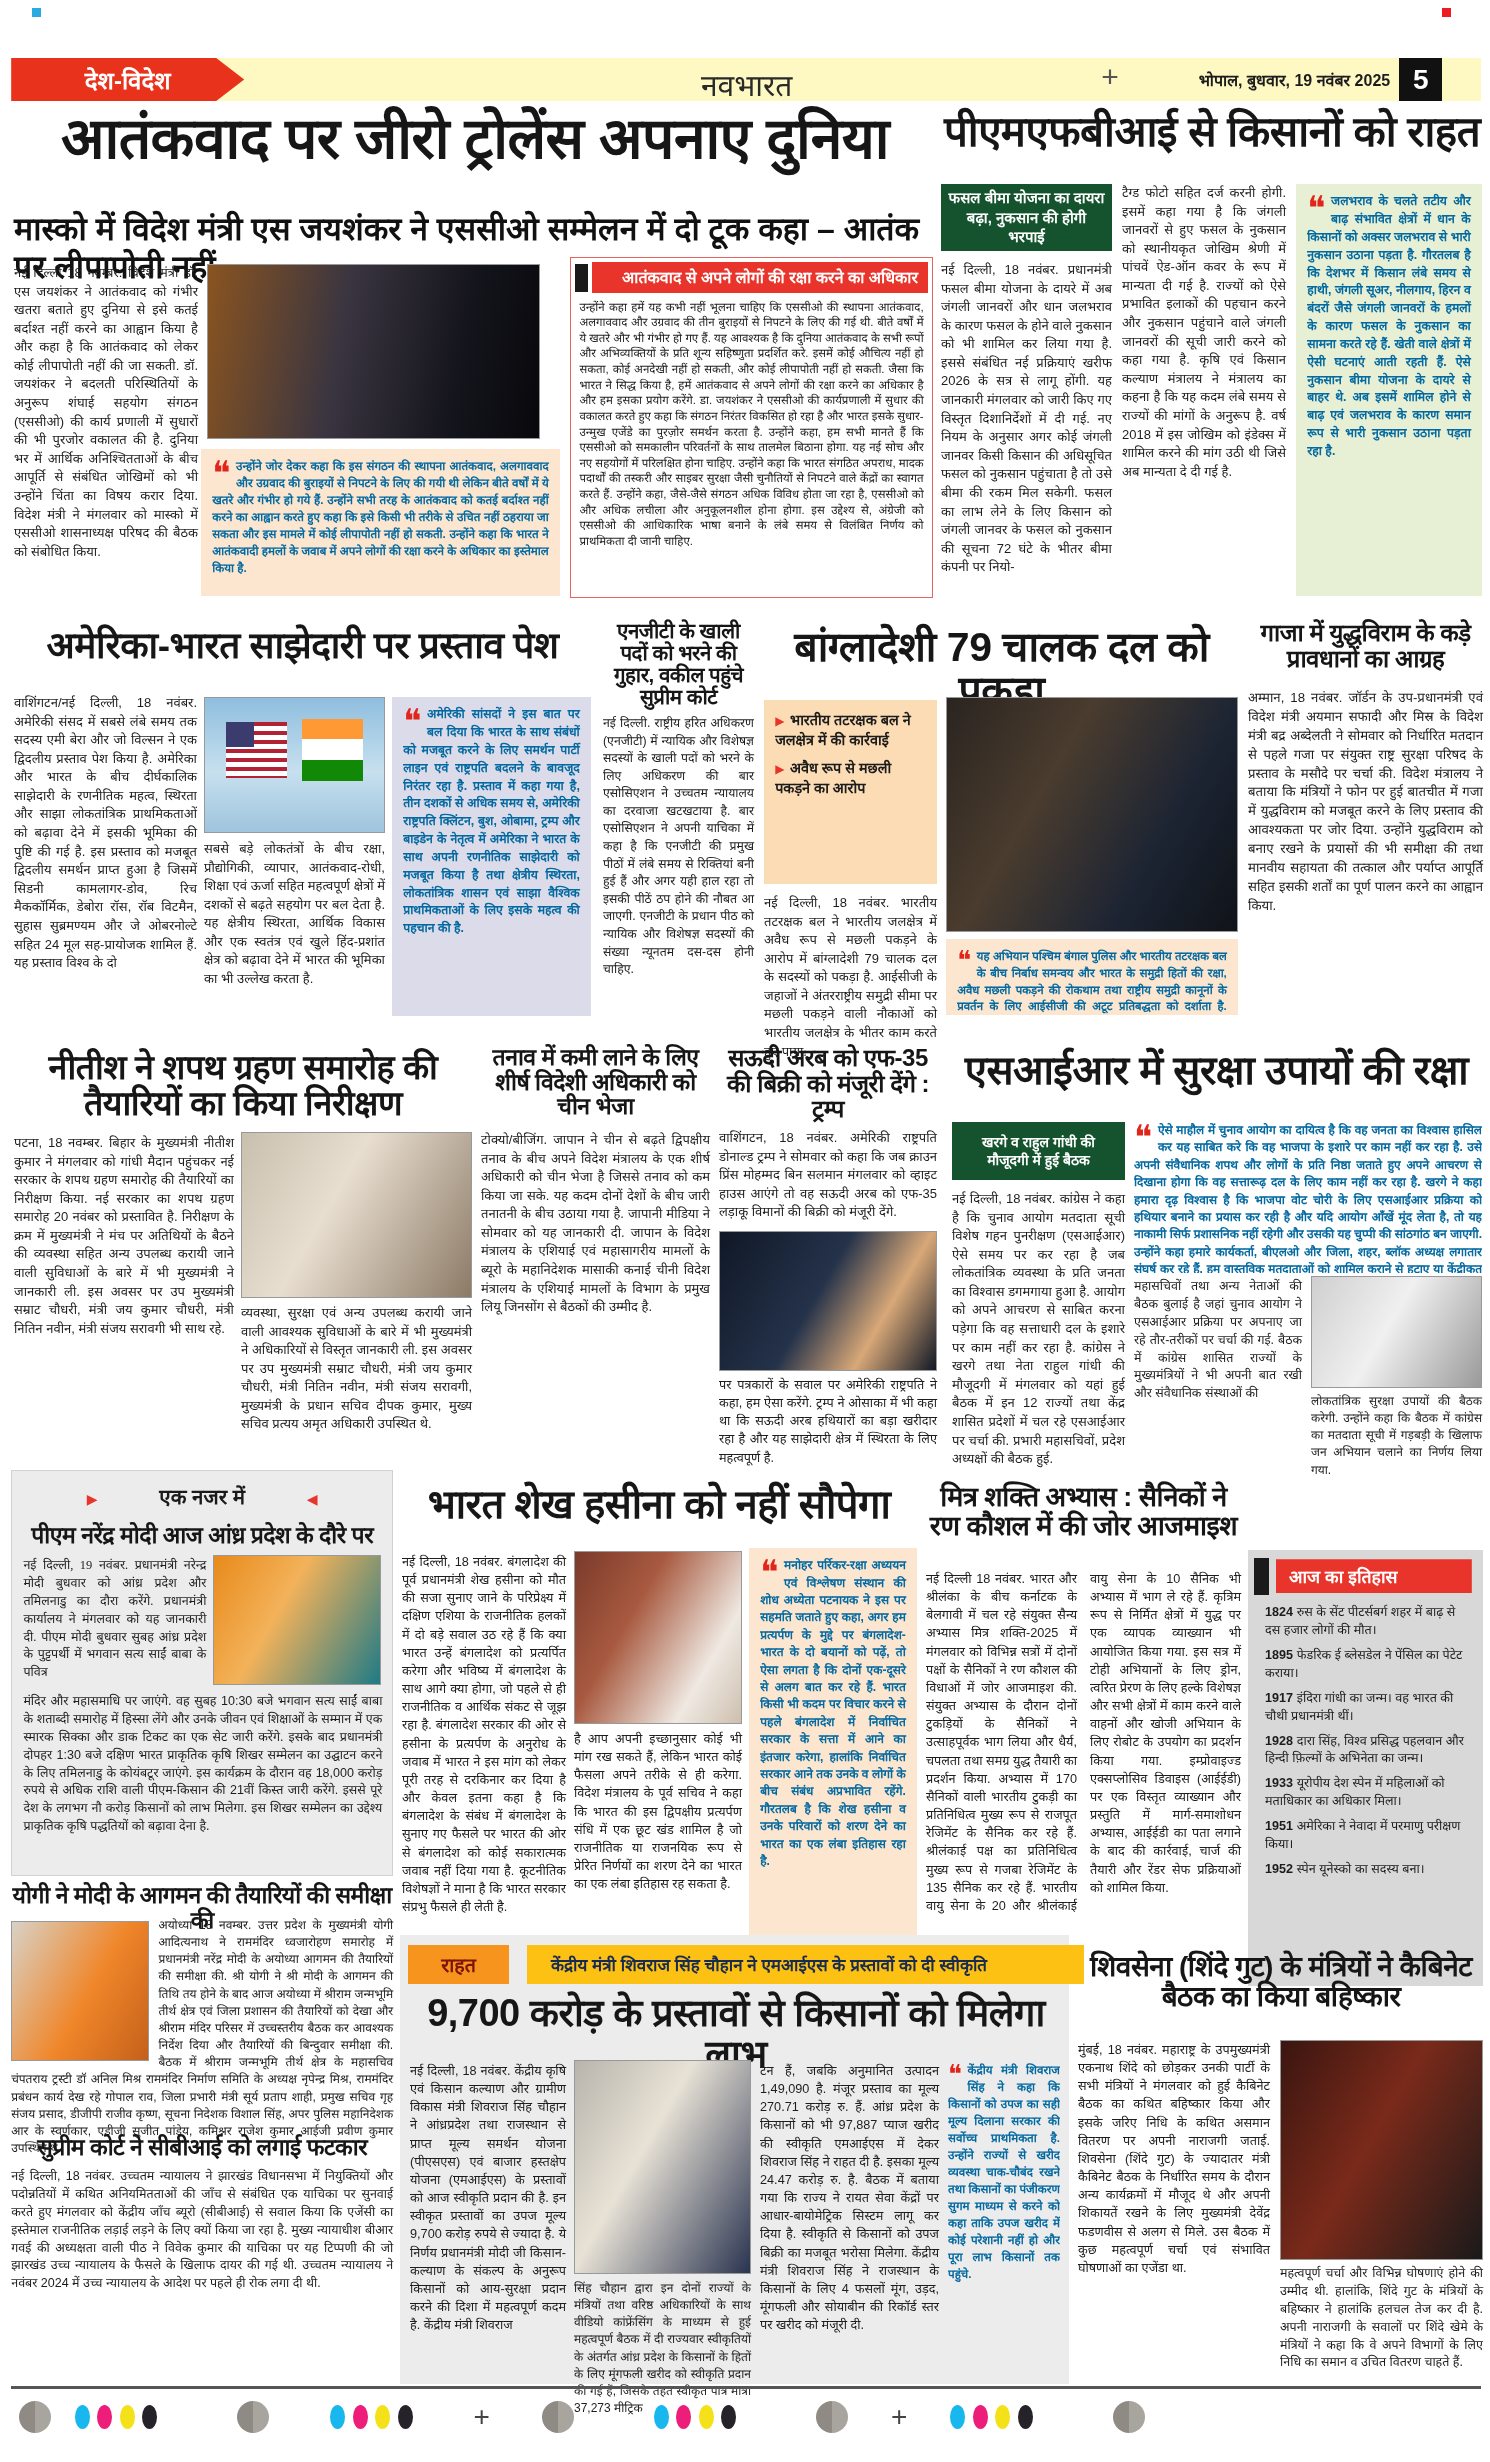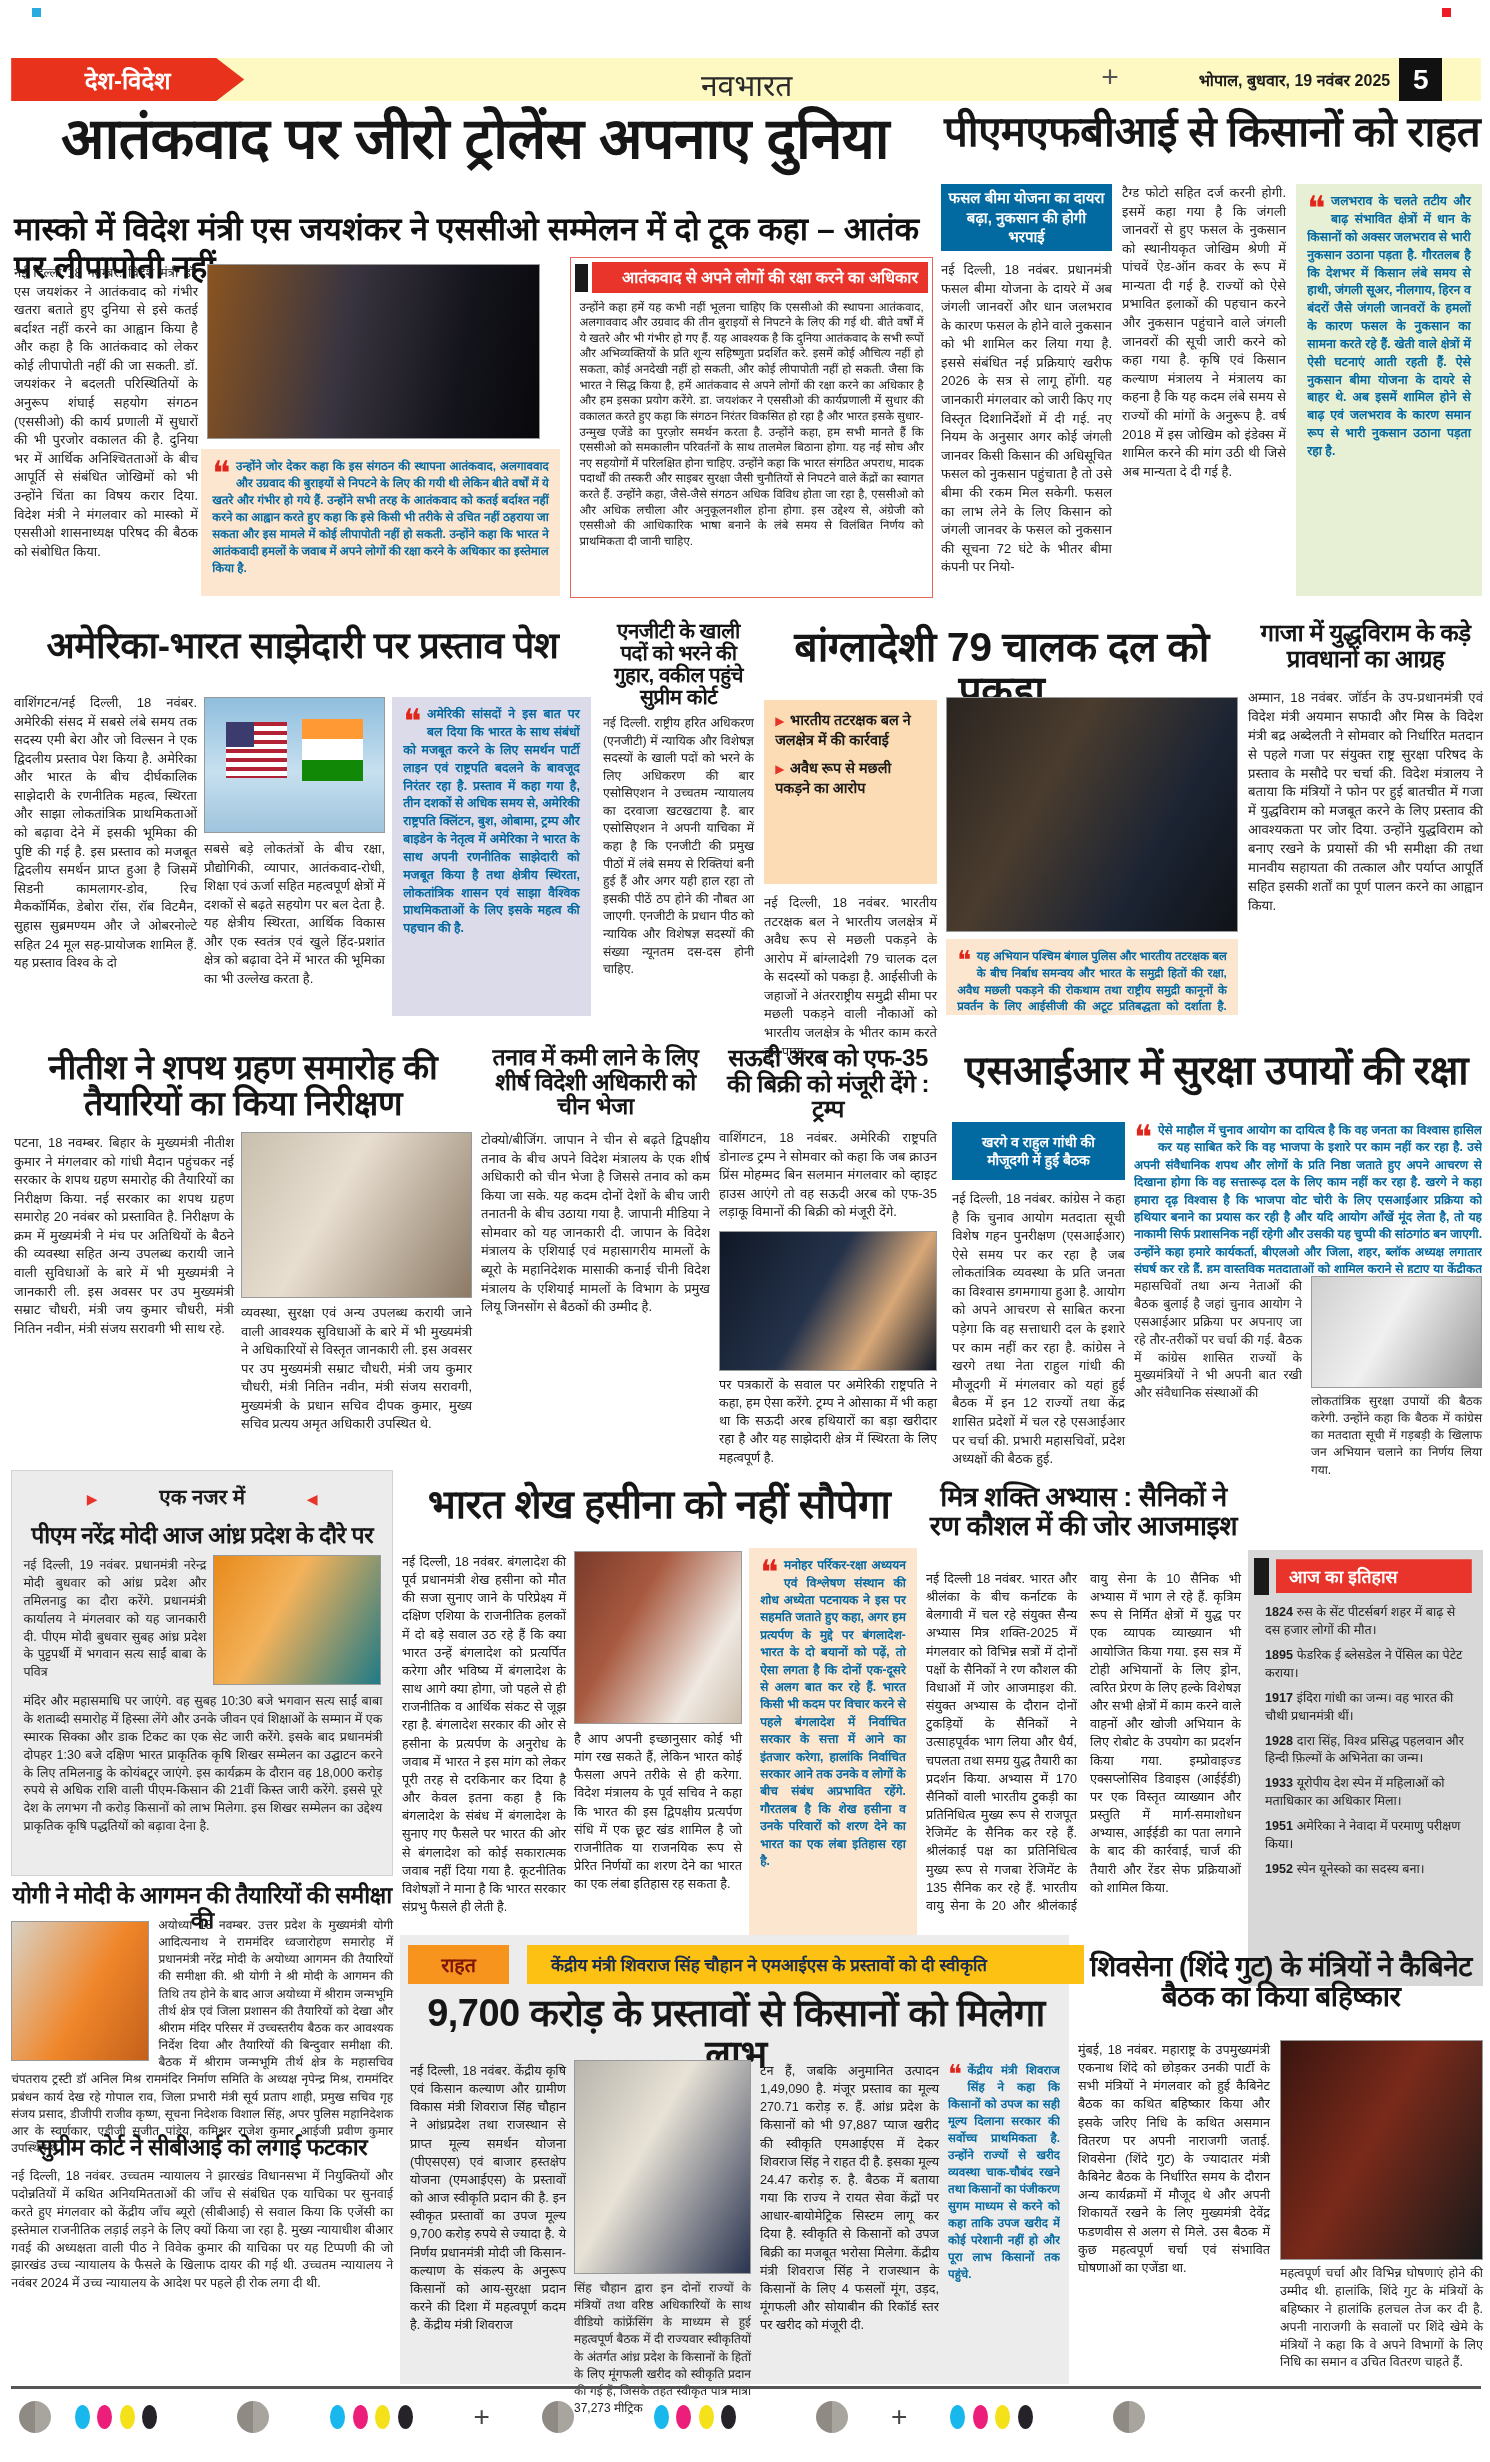--- a/index.html
+++ b/index.html
@@ -13,21 +13,21 @@
   .masthead{font-weight:400;color:#2a2a2a;text-align:center;}
   .datebox{font-weight:700;color:#1c1c1c;text-align:right;}
   .pagenum{background:#111;color:#fff;font-weight:700;display:flex;align-items:center;justify-content:center;}
   .cross{color:#555;font-weight:400;}
   
   .hl{font-weight:800;color:#161616;line-height:1.07;letter-spacing:-0.5px;text-align:center;}
   .sub{font-weight:700;color:#111;line-height:1.2;}
   .body{font-size:12.6px;line-height:1.43;text-align:justify;color:#1d1d1d;}
   .ctr{text-align:center;}
   
-  .bluebox{background:#0369a1;color:#fff;font-weight:700;display:flex;align-items:center;justify-content:center;text-align:center;line-height:1.3;padding:5.6px 7.5px;box-sizing:border-box;}
+  .bluebox{background:#14532d;color:#fff;font-weight:700;display:flex;align-items:center;justify-content:center;text-align:center;line-height:1.3;padding:5.6px 7.5px;box-sizing:border-box;}
   .peach{background:#fce6cf;padding:9.3px 11.2px;box-sizing:border-box;}
   .lav{background:#dcdbe9;padding:9.3px 11.2px;box-sizing:border-box;}
   .green{background:#e7f0d5;padding:9.3px 11.2px;box-sizing:border-box;}
   .orangebox{background:#fcdcb4;padding:11.2px;box-sizing:border-box;}
   .qtext{font-size:12.6px;font-weight:600;line-height:1.45;text-align:justify;color:#0369a1;}
   .qmark{color:#e0251b;font-size:34px;line-height:0.8;float:left;margin:1.9px 5.6px 0 0;font-family:"DejaVu Serif",serif;}
   .redhead{background:#e8342a;color:#fff;font-weight:700;text-align:center;padding:4.7px 3.7px;}
   .redframe{border:1.9px solid #e8655c;background:#fff;box-sizing:border-box;}
   .blackchip{background:#1a1a1a;}
   .graypanel{background:#ececec;border:0.9px solid #d2d2d2;box-sizing:border-box;}
@@ -163,21 +163,21 @@
   <div class="abs ph ph-kharge" style="left:1311px;top:1276px;width:171px;height:112px;"></div>
   <div class="abs body" style="left:1311px;top:1393px;width:171px;height:60px;font-size:12px;">लोकतांत्रिक सुरक्षा उपायों की बैठक करेगी. उन्होंने कहा कि बैठक में कांग्रेस का मतदाता सूची में गड़बड़ी के खिलाफ जन अभियान चलाने का निर्णय लिया गया.</div>
 
   <div class="abs graypanel" style="left:11.2px;top:1470px;width:382px;height:406px;">
     <div class="ctr" style="padding-top:11.2px;font-size:20.5px;font-weight:800;color:#1a1a1a;">
       <span class="tri">▶</span>
       <span style="margin:0 56px;">एक नजर में</span>
       <span class="tri">◀</span>
     </div>
     <div class="hl ctr" style="margin:13px 9.3px 0 9.3px;font-size:23px;">पीएम नरेंद्र मोदी आज आंध्र प्रदेश के दौरे पर</div>
-    <div class="body" style="position:absolute;left:11.2px;top:86px;width:183px;height:130px;font-size:12.5px;">नई दिल्ली, 19 नवंबर. प्रधानमंत्री नरेन्द्र मोदी बुधवार को आंध्र प्रदेश और तमिलनाडु का दौरा करेंगे. प्रधानमंत्री कार्यालय ने मंगलवार को यह जानकारी दी. पीएम मोदी बुधवार सुबह आंध्र प्रदेश के पुट्टपर्थी में भगवान सत्य साईं बाबा के पवित्र</div>
+    <div class="body" style="position:absolute;left:11.2px;top:86px;width:183px;height:130px;font-size:12.5px;font-family:Liberation Serif, serif;">नई दिल्ली, 19 नवंबर. प्रधानमंत्री नरेन्द्र मोदी बुधवार को आंध्र प्रदेश और तमिलनाडु का दौरा करेंगे. प्रधानमंत्री कार्यालय ने मंगलवार को यह जानकारी दी. पीएम मोदी बुधवार सुबह आंध्र प्रदेश के पुट्टपर्थी में भगवान सत्य साईं बाबा के पवित्र</div>
     <div class="ph ph-modi" style="position:absolute;left:201px;top:84px;width:168px;height:130px;"></div>
     <div class="body" style="position:absolute;left:11.2px;top:222px;width:359px;height:175px;font-size:12.5px;">मंदिर और महासमाधि पर जाएंगे. वह सुबह 10:30 बजे भगवान सत्य साईं बाबा के शताब्दी समारोह में हिस्सा लेंगे और उनके जीवन एवं शिक्षाओं के सम्मान में एक स्मारक सिक्का और डाक टिकट का एक सेट जारी करेंगे. इसके बाद प्रधानमंत्री दोपहर 1:30 बजे दक्षिण भारत प्राकृतिक कृषि शिखर सम्मेलन का उद्घाटन करने के लिए तमिलनाडु के कोयंबटूर जाएंगे. इस कार्यक्रम के दौरान वह 18,000 करोड़ रुपये से अधिक राशि वाली पीएम-किसान की 21वीं किस्त जारी करेंगे. इससे पूरे देश के लगभग नौ करोड़ किसानों को लाभ मिलेगा. इस शिखर सम्मेलन का उद्देश्य प्राकृतिक कृषि पद्धतियों को बढ़ावा देना है.</div>
   </div>
 
   <div class="abs hl" style="left:11.2px;top:1883px;width:382px;font-size:23px;">योगी ने मोदी के आगमन की तैयारियों की समीक्षा की</div>
   <div class="abs" style="left:11.2px;top:1917px;width:382px;height:210px;">
     <div class="ph ph-yogi" style="float:left;width:138px;height:140px;margin:3.7px 9.3px 3.7px 0;"></div>
     <div class="body" style="font-size:12px;">अयोध्या 18 नवम्बर. उत्तर प्रदेश के मुख्यमंत्री योगी आदित्यनाथ ने राममंदिर ध्वजारोहण समारोह में प्रधानमंत्री नरेंद्र मोदी के अयोध्या आगमन की तैयारियों की समीक्षा की. श्री योगी ने श्री मोदी के आगमन की तिथि तय होने के बाद आज अयोध्या में श्रीराम जन्मभूमि तीर्थ क्षेत्र एवं जिला प्रशासन की तैयारियों को देखा और श्रीराम मंदिर परिसर में उच्चस्तरीय बैठक कर आवश्यक निर्देश दिया और तैयारियों की बिन्दुवार समीक्षा की. बैठक में श्रीराम जन्मभूमि तीर्थ क्षेत्र के महासचिव चंपतराय ट्रस्टी डॉ अनिल मिश्र राममंदिर निर्माण समिति के अध्यक्ष नृपेन्द्र मिश्र, राममंदिर प्रबंधन कार्य देख रहे गोपाल राव, जिला प्रभारी मंत्री सूर्य प्रताप शाही, प्रमुख सचिव गृह संजय प्रसाद, डीजीपी राजीव कृष्ण, सूचना निदेशक विशाल सिंह, अपर पुलिस महानिदेशक आर के स्वर्णकार, एडीजी सुजीत पांडेय, कमिश्नर राजेश कुमार आईजी प्रवीण कुमार उपस्थित थे.</div>
   </div>
 

